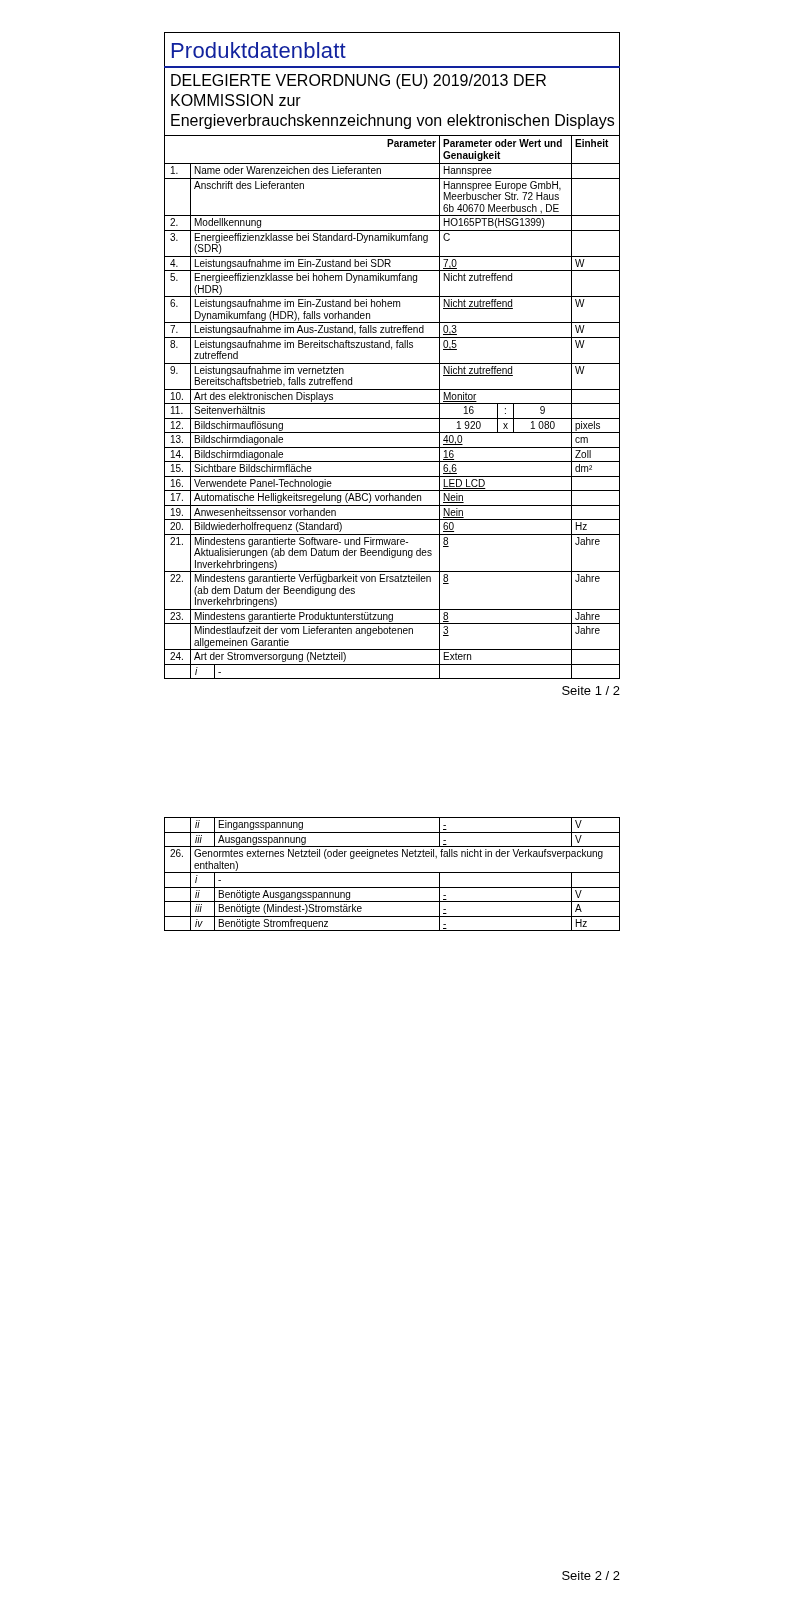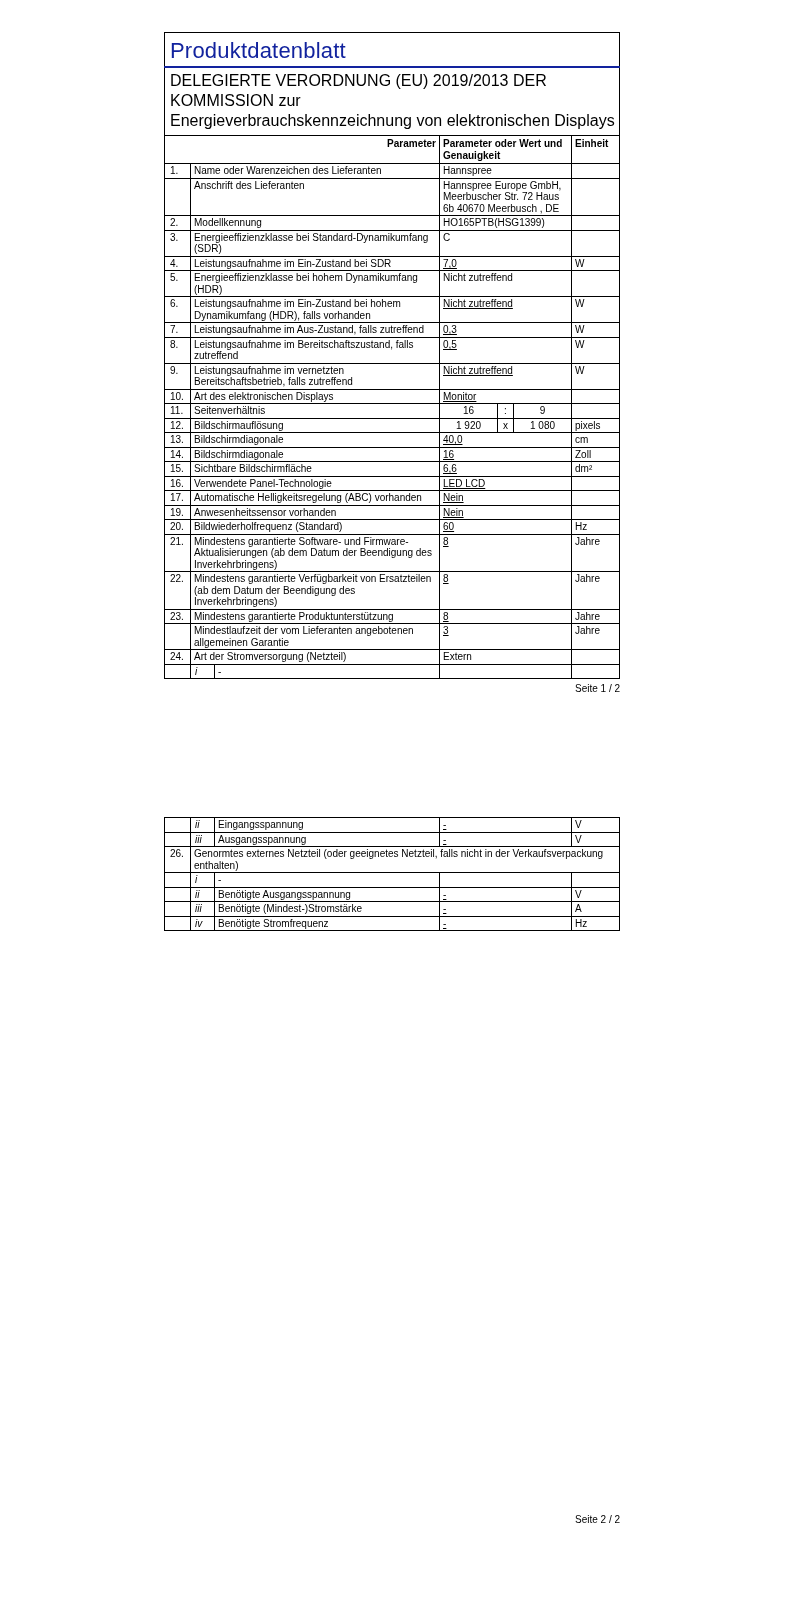--- a/index.html
+++ b/index.html
@@ -48,28 +48,28 @@
   td.roman { font-style: italic; padding-left: 4px !important; }
   td.value { white-space: pre-line; }
   td.value.left { text-align: left; }
   td.value.right { padding-right: 4px !important; text-decoration: underline; }
   td.vpart { text-align: center; }
   td.unit { text-align: left; }
 
   .page-footer {
     width: 456px;
     text-align: right;
-    font-size: 10px;
+    font-size: 13px;
     margin-top: 4px;
     color: #000;
   }
   .footer2 {
     position: absolute;
     left: 164px;
-    top: 1510px;
+    top: 1564px;
   }
 </style>
 </head>
 <body>
 
 <div class="canvas">
 
   <div class="sheet">
     <table class="datasheet">
       <colgroup>

